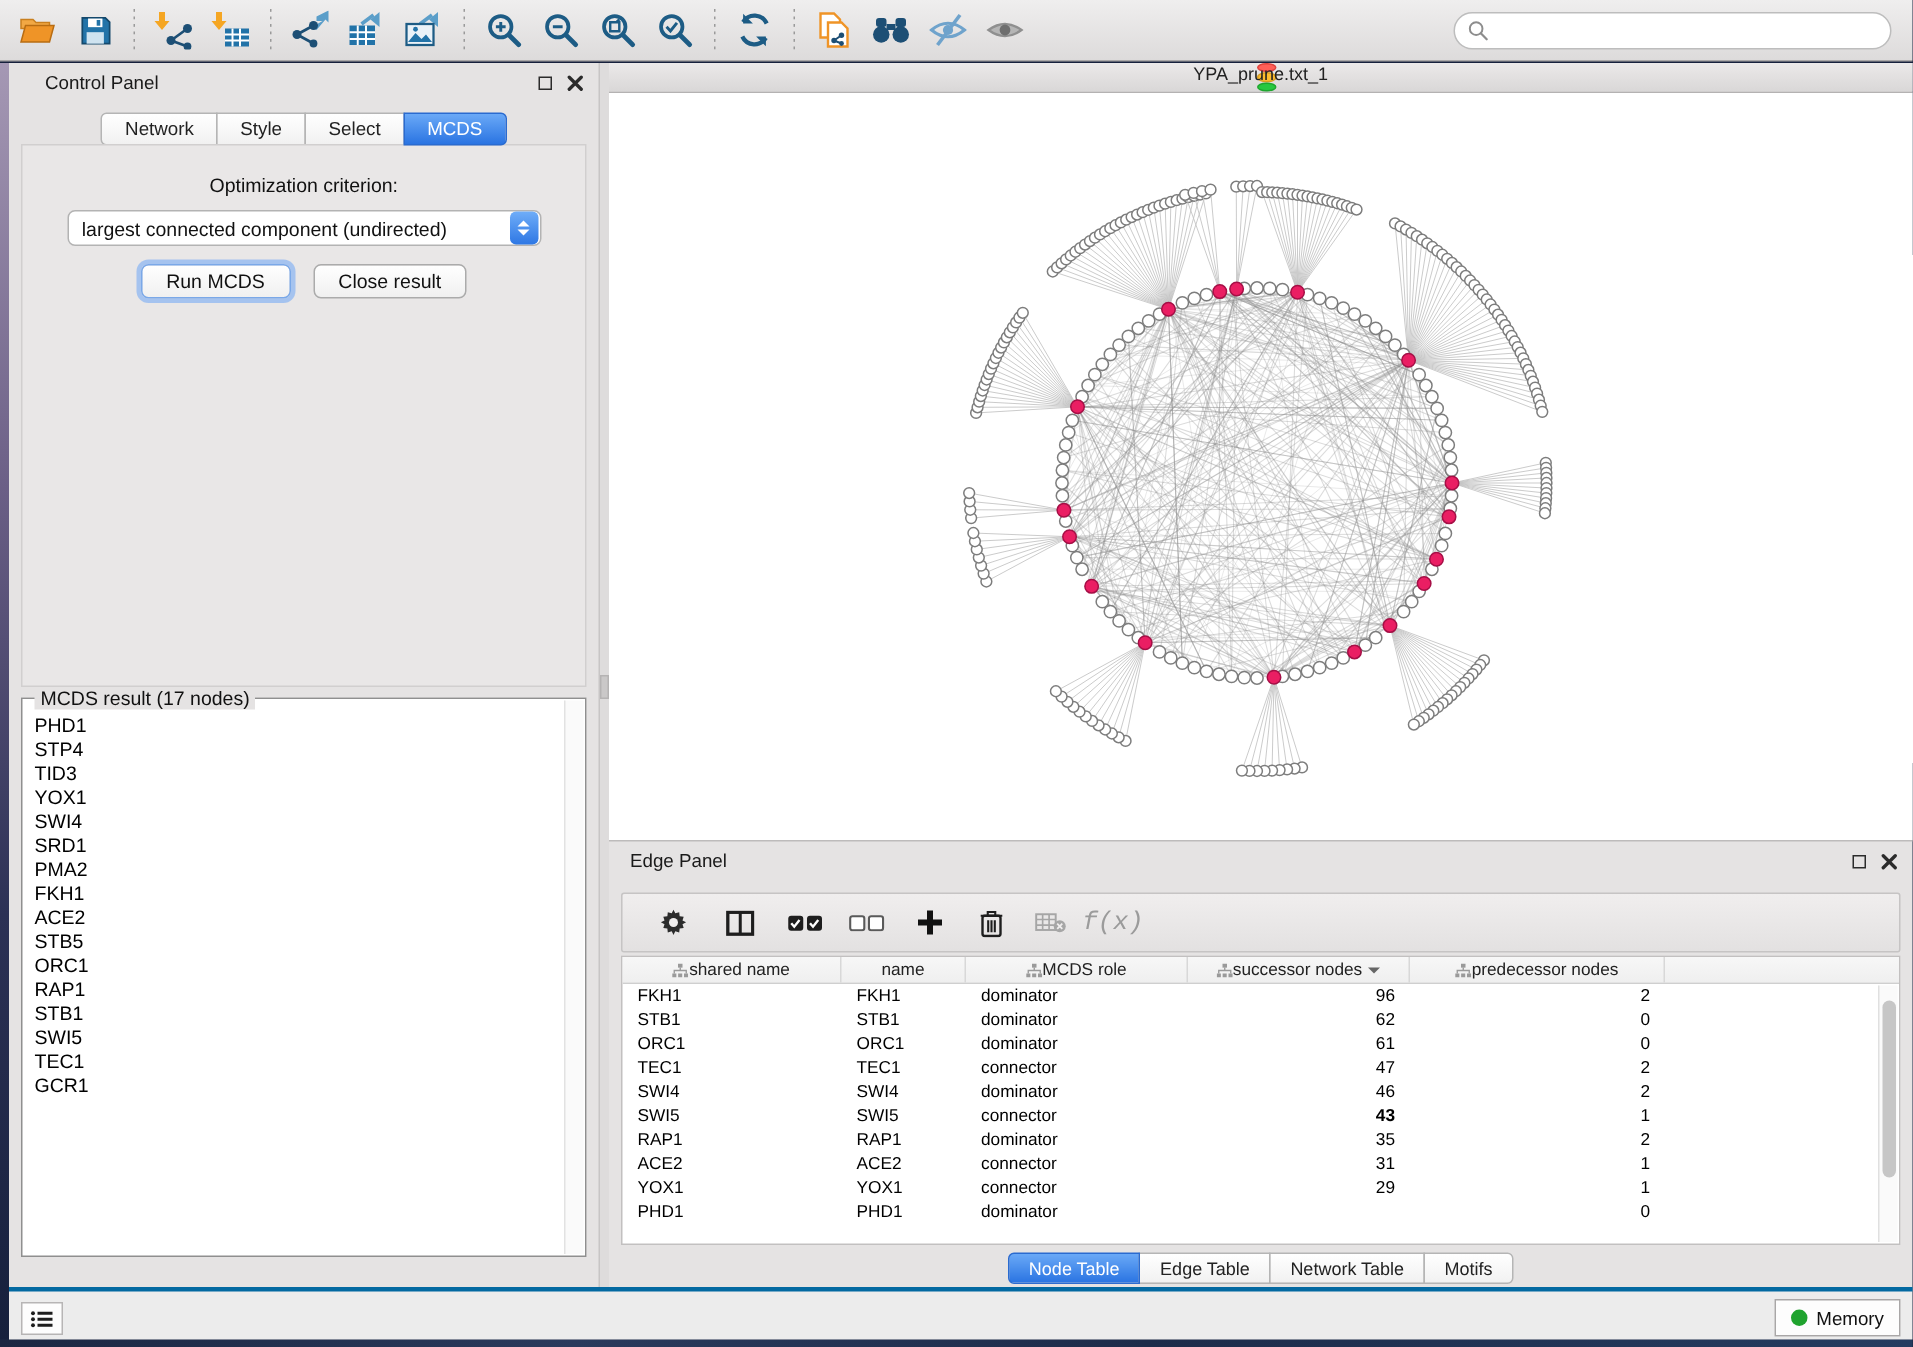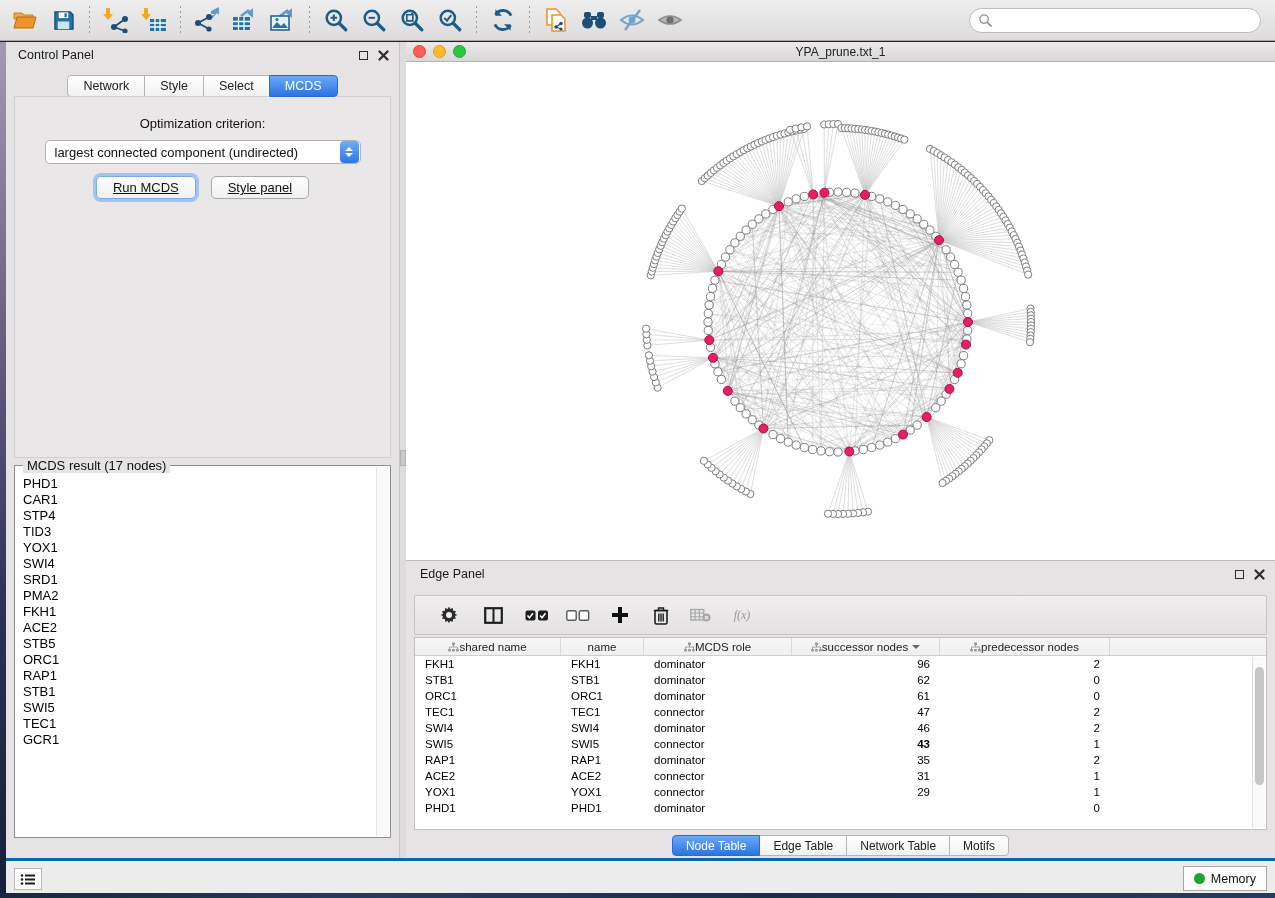--- a/index.html
+++ b/index.html
@@ -24,21 +24,21 @@
   .desk-left { position:absolute; left:0; top:42px; width:6px; height:851px;
     background:linear-gradient(#a598b4,#6b5f86,#2c3155,#16203c); }
   .desk-bottom { position:absolute; left:0; top:893px; width:1275px; height:5px;
     background:linear-gradient(90deg,#1b2742,#2a3a5c 30%,#1d2c4a 60%,#253c60); }
 
   
   .control-panel { position:absolute; left:6px; top:42px; width:394px; height:816px;
     background:#e5e3e3; border-right:1px solid #c7c5c5; }
   .panel-title { font-size:12.5px; color:#1a1a1a; }
   .cp-titlebar { position:absolute; left:0; top:0; right:0; height:26px; display:flex;
-    align-items:center; padding:0 10px 0 12px;text-align:right; }
+    align-items:center; padding:0 10px 0 24px;text-align:right; }
   .win-icons { margin-left:auto; display:flex; gap:10px; align-items:center; }
   .float-box { width:9px; height:9px; border:1.5px solid #2b2b2b; background:transparent; }
   .cp-tabs { position:absolute; left:0; top:33px; width:100%; display:flex; justify-content:center; }
   .seg { font-size:12.5px; color:#222; background:linear-gradient(#ffffff,#f1f1f1);
     border:1px solid #b5b5b5; padding:3px 15px; margin-left:-1px; position:relative; }
   .seg:first-child { border-radius:4px 0 0 4px; margin-left:0; }
   .seg:last-child { border-radius:0 4px 4px 0; }
   .seg.active { background:linear-gradient(#6aa9f7,#2a74e2); color:#fff; border-color:#2a6bd0; z-index:2; }
   .cp-box { position:absolute; left:8px; right:8px; top:54px; height:362px;
     background:#e9e7e7; border:1px solid #d1cfcf; }
@@ -46,59 +46,59 @@
   .cp-select { margin:9px auto 0; width:316px; height:24px; background:#fff;
     border:1px solid #b3b3b3; border-radius:5px; display:flex; align-items:center; position:relative; }
   .cp-select .val { flex:1; font-size:13px; color:#111; padding-left:9px; white-space:nowrap; }
   .stepper { width:19px; height:22px; margin-right:1px; border-radius:4px;
     background:linear-gradient(#6fadf8,#2e77e4); display:flex; flex-direction:column;
     align-items:center; justify-content:center; gap:2px; }
   .stepper .up { width:0; height:0; border-left:4px solid transparent; border-right:4px solid transparent; border-bottom:4px solid #fff; }
   .stepper .dn { width:0; height:0; border-left:4px solid transparent; border-right:4px solid transparent; border-top:4px solid #fff; }
   .cp-buttons { display:flex; justify-content:center; gap:15px; margin-top:12px; }
   .btn { height:23px; background:linear-gradient(#ffffff,#f0f0f0); border:1px solid #ababab;
-    border-radius:5px; font-size:13px; color:#111; padding:0 16px; display:flex; align-items:center;text-decoration:underline; }
+    border-radius:5px; font-size:13px; color:#111; padding:0 16px; display:flex; align-items:center; }
   .btn.focus-ring { box-shadow:0 0 0 3px rgba(110,165,245,.55); border-color:#7aa8e8; }
   .fieldset { position:absolute; left:8px; right:8px; top:423px; height:373px;
     border:1px solid #8f8f8f; background:#fff; }
   .fieldset .legend { position:absolute; top:-8px; left:8px; background:#e5e3e3;
     padding:0 4px; font-size:13px; color:#111; }
   .mcds-list { position:absolute; left:1px; top:6px; bottom:1px; right:15px; overflow:hidden;
     padding:4px 0 0 7px; }
   .mcds-item { font-size:13px; line-height:16px; color:#000; }
   .list-scroll { position:absolute; right:1px; top:1px; bottom:1px; width:13px;
     background:#fafafa; border-left:1px solid #e2e2e2; }
 
   
   .splitter { position:absolute; left:400px; top:42px; width:6px; height:816px; background:#dedcdc; }
   .splitter .grip { position:absolute; left:0; top:408px; width:6px; height:16px;
     background:#cac8c8; border:1px solid #b5b3b3; }
 
   
   .net-window { position:absolute; left:406px; top:42px; width:869px; height:518px; background:#fff; }
   .net-titlebar { position:absolute; left:0; top:0; right:0; height:20px;
     background:linear-gradient(#ebe9e9,#d9d7d7); border-bottom:1px solid #b4b2b2;
-    display:flex; align-items:center; }
+    display:flex; align-items:center;flex-direction:column; }
   .tl { width:13px; height:13px; border-radius:50%; margin-left:7px; }
   .tl.red { background:#ff5f57; border:0.5px solid #e0443e; }
   .tl.yellow { background:#febc2e; border:0.5px solid #d79e23; }
   .tl.green { background:#28c840; border:0.5px solid #1ea72f; }
   .net-title { position:absolute; left:0; right:0; text-align:center; font-size:12px; color:#222; }
   .net-canvas { position:absolute; left:0; top:20px; width:869px; height:498px; background:#fff; }
 
   
   .table-panel { position:absolute; left:406px; top:560px; width:869px; height:298px;
     background:#e5e3e3; border-top:1px solid #bdbbbb; }
   .tp-titlebar { position:absolute; left:0; top:0; right:0; height:26px; display:flex;
     align-items:center; padding:0 10px 0 14px; }
   .tp-toolbar { position:absolute; left:8px; right:8px; top:34px; height:40px;
     background:linear-gradient(#f0eeee,#e3e1e1); border:1px solid #c6c4c4; border-radius:2px;
     display:flex; align-items:center; padding-left:14px; gap:0; }
   .tpi { height:30px; display:flex; align-items:center; justify-content:center; }
-  .fx { font-family:Liberation Serif, serif; font-style:italic; font-size:12px; color:#9b9b9b; }
+  .fx { font-family:Liberation Mono, monospace; font-style:italic; font-size:17px; color:#9b9b9b; }
   .tp-table { position:absolute; left:8px; right:8px; top:76px; height:193px;
     background:#fff; border:1px solid #c2c0c0; overflow:hidden; }
   .thead { display:flex; height:18px; background:linear-gradient(#f7f7f7,#efefef);
     border-bottom:1px solid #cfcfcf; }
   .th { display:flex; align-items:center; justify-content:center; gap:0;
     font-size:11.5px; color:#222; border-right:1px solid #d8d8d8; height:100%; }
   .th:last-child { border-right:none; }
   .tr { display:flex; height:16px; }
   .td { font-size:11.5px; color:#000; padding-left:10px; display:flex; align-items:center;
     white-space:nowrap; }
@@ -288,28 +288,27 @@
     <div class="opt-label">Optimization criterion:</div>
     <div class="cp-select">
       <span class="val">largest connected component (undirected)</span>
       <span class="stepper">
           <span class="up"></span>
           <span class="dn"></span>
         </span>
     </div>
     <div class="cp-buttons">
       <span class="btn focus-ring">Run MCDS</span>
-      <span class="btn">Style panel</span>
+      <span class="btn">Close result</span>
     </div>
   </div>
   <div class="fieldset">
     <span class="legend">MCDS result (17 nodes)</span>
     <div class="mcds-list" id="mcds-list">
         <div class="mcds-item">PHD1</div>
-        <div class="mcds-item">CAR1</div>
         <div class="mcds-item">STP4</div>
         <div class="mcds-item">TID3</div>
         <div class="mcds-item">YOX1</div>
         <div class="mcds-item">SWI4</div>
         <div class="mcds-item">SRD1</div>
         <div class="mcds-item">PMA2</div>
         <div class="mcds-item">FKH1</div>
         <div class="mcds-item">ACE2</div>
         <div class="mcds-item">STB5</div>
         <div class="mcds-item">ORC1</div>

